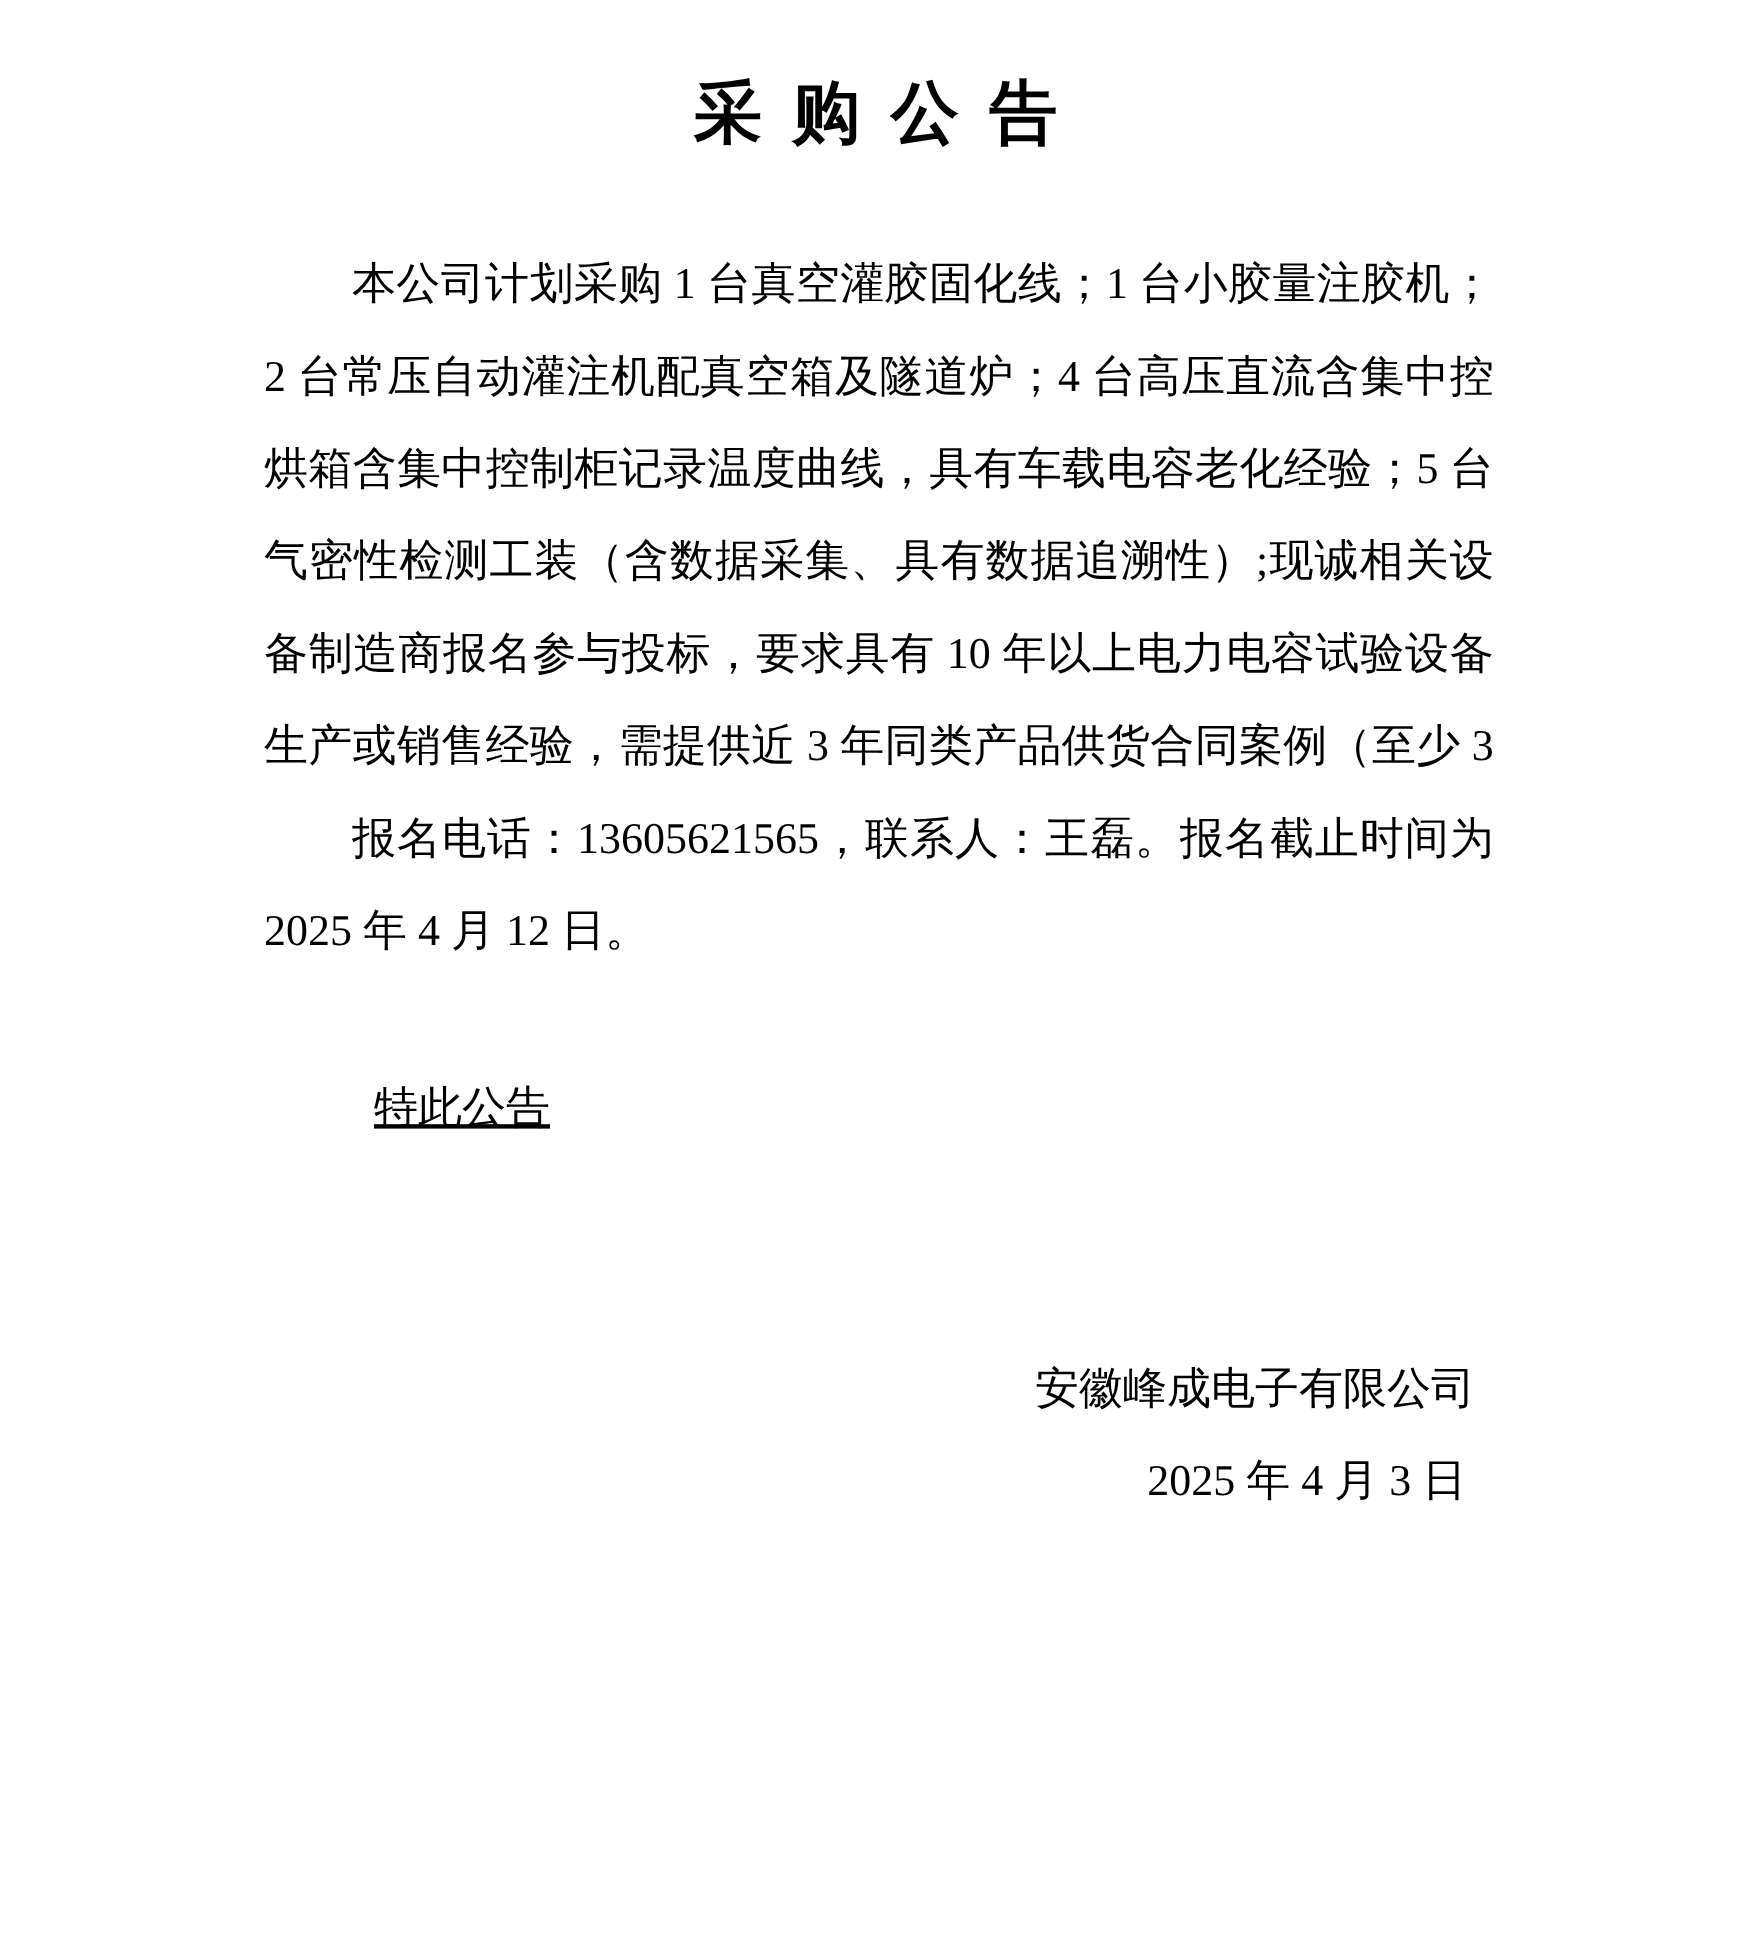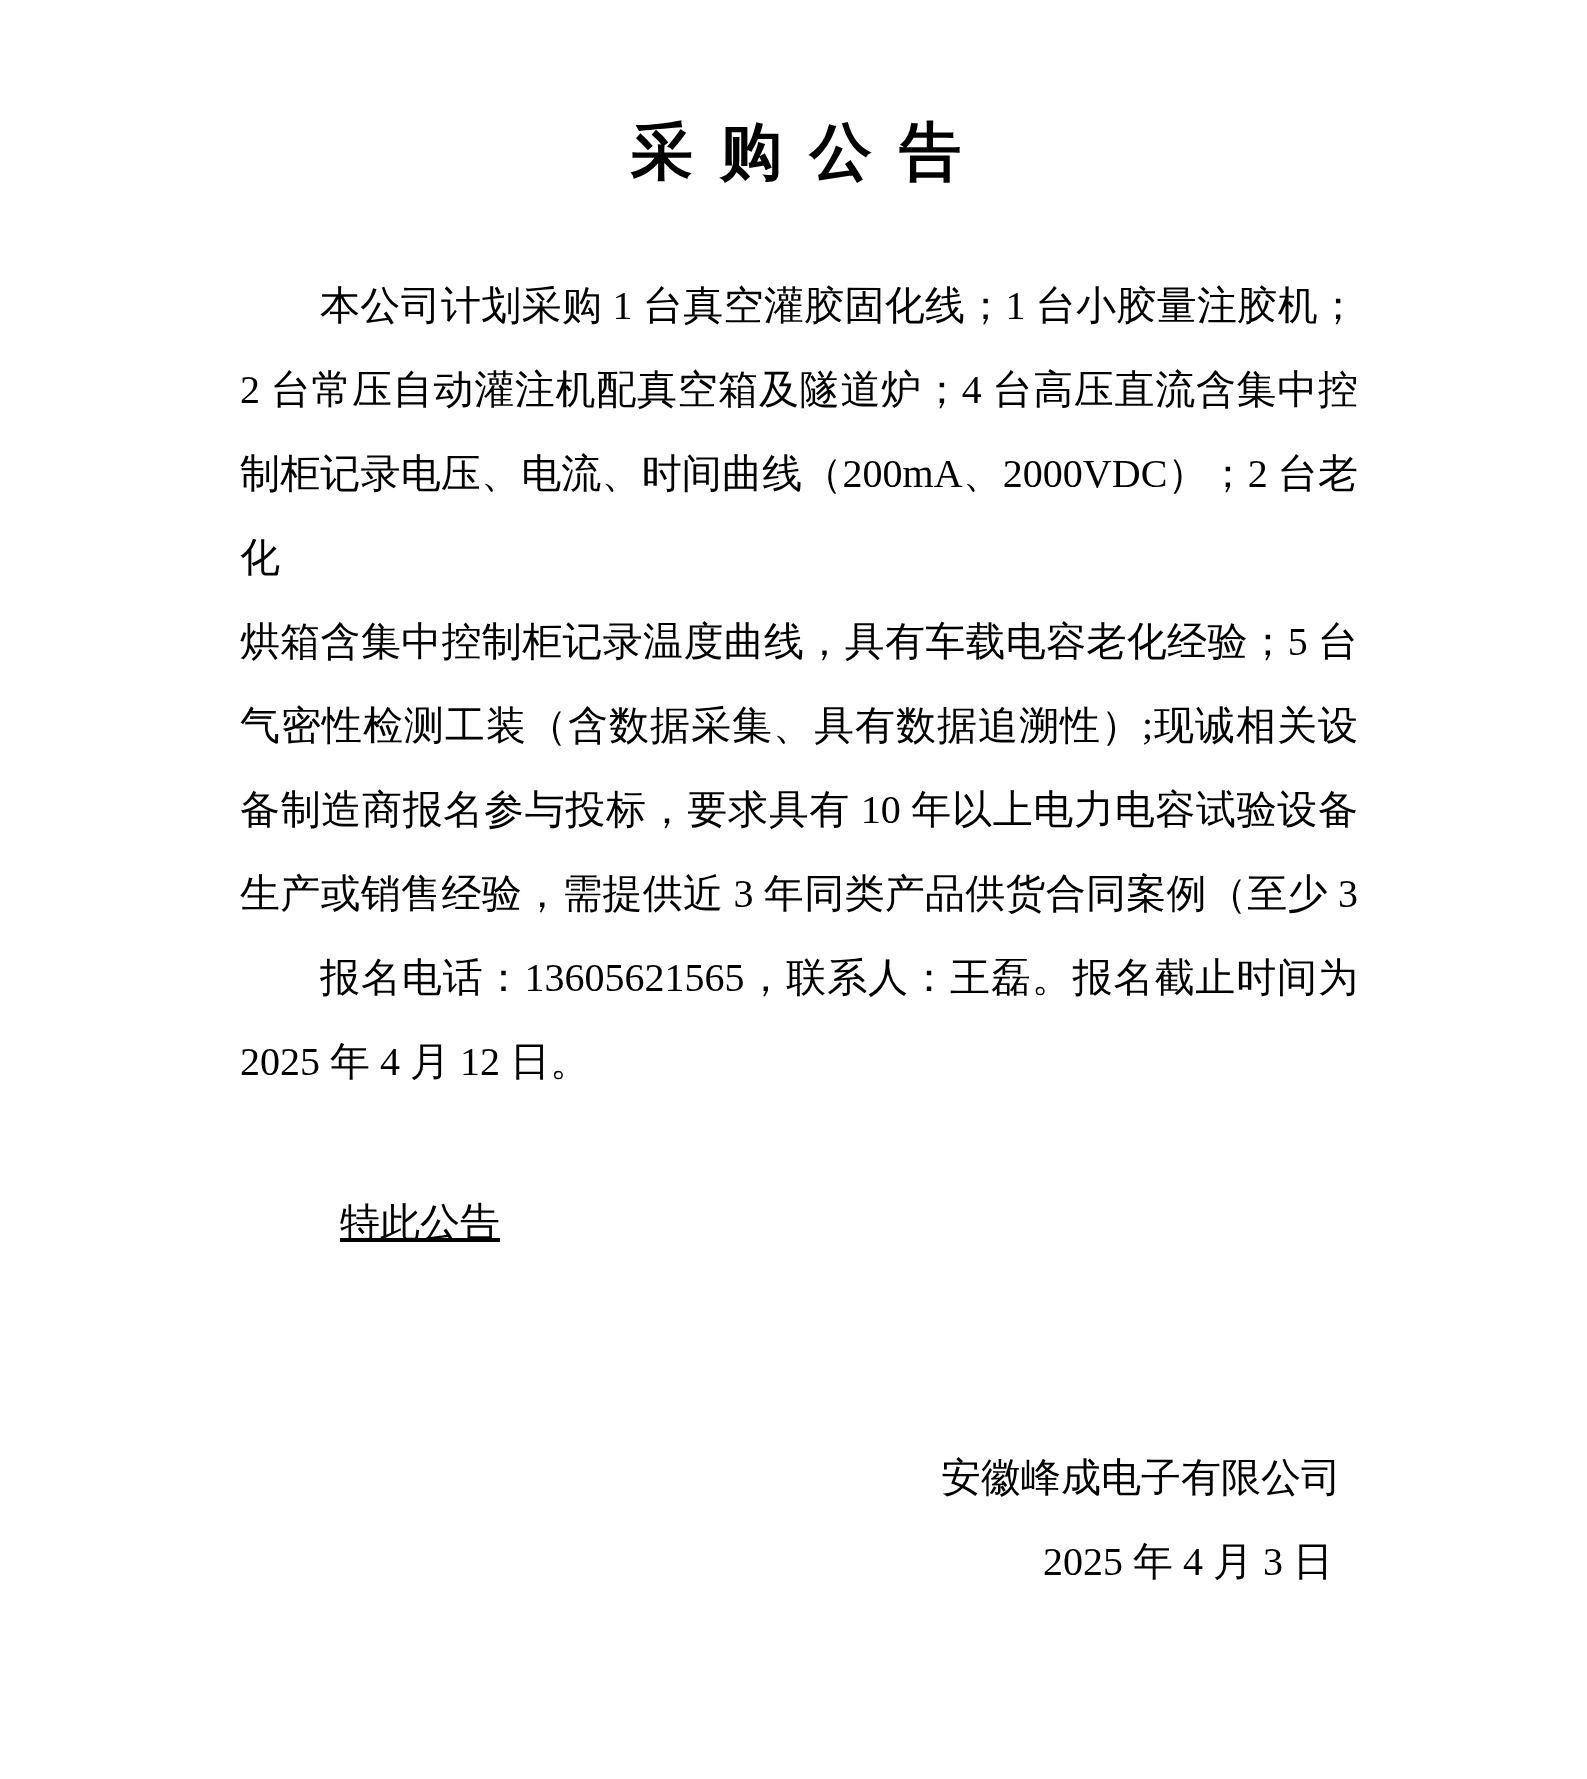--- a/index.html
+++ b/index.html
@@ -13,21 +13,21 @@
     height: 1779px;
     box-sizing: border-box;
     padding: 0 229px 0 240px;
     background: #ffffff;
     color: #000000;
     font-family: "Liberation Serif", "DejaVu Serif", serif;
     font-size: 40px;
     overflow: hidden;
   }
   .doc-title {
-    margin-top: 116px;
+    margin-top: 68px;
     line-height: 72px;
     font-size: 62px;
     text-align: center;
     letter-spacing: 6px;
     font-weight: 600;
     white-space: nowrap;
   }
   .para1 { margin-top: 76px; }
   .body-line {
     line-height: 84px;
@@ -66,21 +66,20 @@
 </head>
 <body>
 
 <div class="page">
 
   <div class="doc-title">采 购 公 告</div>
 
   <div class="para1">
     <div class="body-line jline indent2">本公司计划采购 1 台真空灌胶固化线；1 台小胶量注胶机；</div>
     <div class="body-line jline">2 台常压自动灌注机配真空箱及隧道炉；4 台高压直流含集中控</div>
-    <div class="body-line jline">制柜记录电压、电流、时间曲线（200mA、2000VDC）；2 台老化</div>
     <div class="body-line jline">烘箱含集中控制柜记录温度曲线，具有车载电容老化经验；5 台</div>
     <div class="body-line jline">气密性检测工装（含数据采集、具有数据追溯性）;现诚相关设</div>
     <div class="body-line jline">备制造商报名参与投标，要求具有 10 年以上电力电容试验设备</div>
     <div class="body-line jline">生产或销售经验，需提供近 3 年同类产品供货合同案例（至少 3</div>
   </div>
 
   <div class="para2">
     <div class="body-line jline indent2">报名电话：13605621565，联系人：王磊。报名截止时间为</div>
     <div class="body-line lline">2025 年 4 月 12 日。</div>
   </div>

